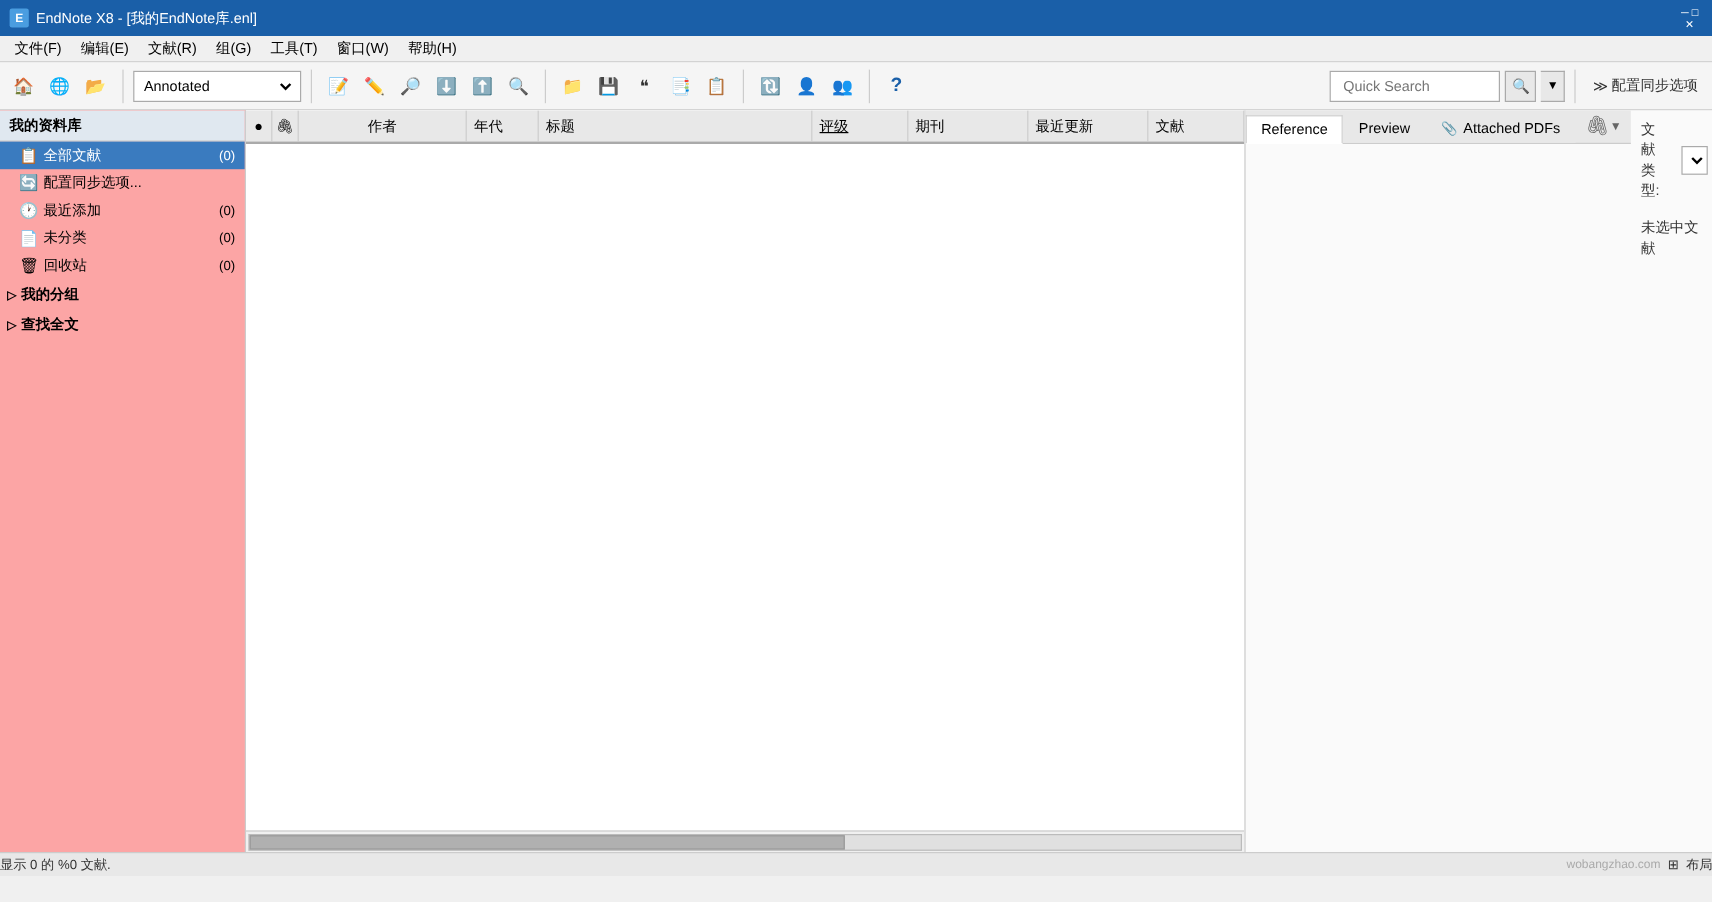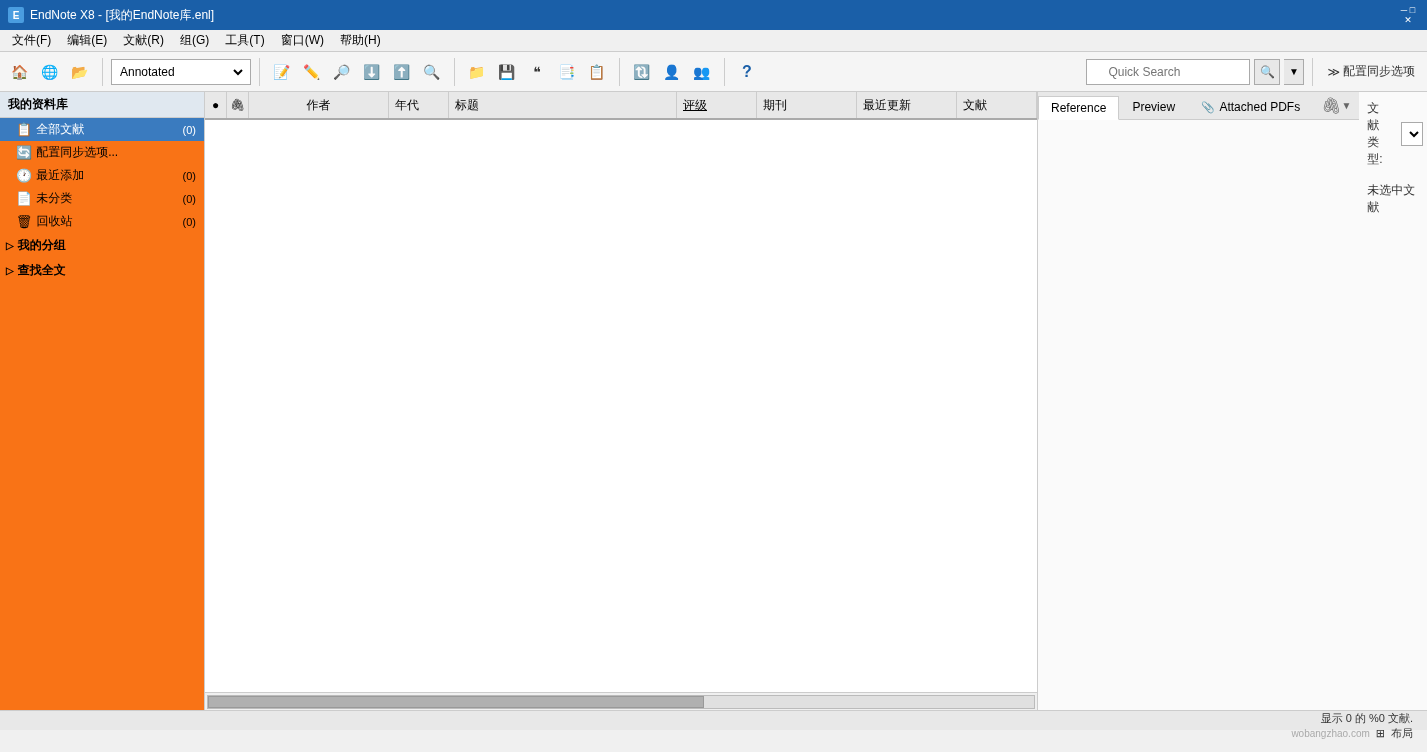--- a/index.html
+++ b/index.html
@@ -70,21 +70,21 @@
     }
 
     
     .quick-search-area {
       display: flex; align-items: center;
       margin-left: auto; gap: 4px;
     }
     .quick-search-box {
       border: 1px solid #aaa; background: white;
       height: 26px; display: flex; align-items: center;
-      padding: 0 21px; min-width: 140px;
+      padding: 0 10px; min-width: 140px;
     }
     .quick-search-box input {
       border: none; outline: none; font-size: 12px;
       background: transparent; width: 120px;
     }
     .search-btn {
       width: 26px; height: 26px;
       display: flex; align-items: center; justify-content: center;
       background: #e8e8e8; border: 1px solid #aaa; cursor: pointer;
       font-size: 12px;
@@ -104,21 +104,21 @@
 
     
     .main-area {
       display: flex;
       height: calc(752px - 30px - 22px - 40px - 22px - 20px);
     }
 
     
     .sidebar {
       width: 205px;
-      background: #f97316;
+      background: #fca5a5;
       border-right: 1px solid #ccc;
       display: flex; flex-direction: column;
       overflow: hidden;
     }
     .sidebar-header {
       background: #e0e8f0;
       padding: 4px 8px;
       font-size: 12px;
       font-weight: bold;
       border-bottom: 1px solid #ccc;
@@ -267,25 +267,24 @@
       width: 60%; height: 100%;
       background: #b0b0b0;
       border: 1px solid #999;
     }
 
     
     .status-bar {
       height: 20px;
       background: #e8e8e8;
       border-top: 1px solid #ccc;
-      display: flex; align-items: flex-end;
-      padding: 0 14px;
+      display: flex; align-items: center;
+      padding: 0 0;
       font-size: 11px;
       color: #333;
-      flex-direction: column;
     }
     .status-right {
       margin-left: auto;
       display: flex; align-items: center; gap: 6px;
     }
     .watermark {
       font-size: 10px; color: #aaa;
     }
   </style>
 </head>

